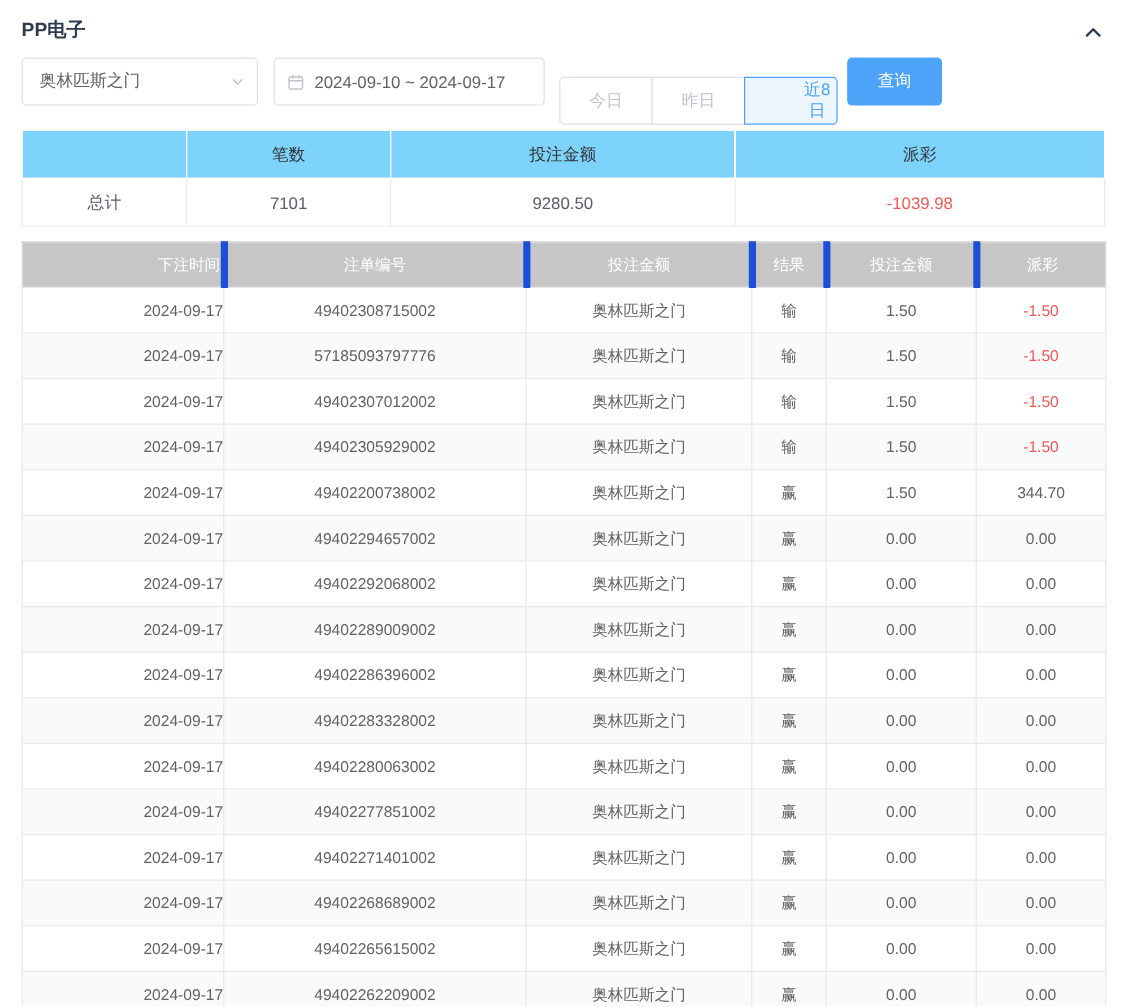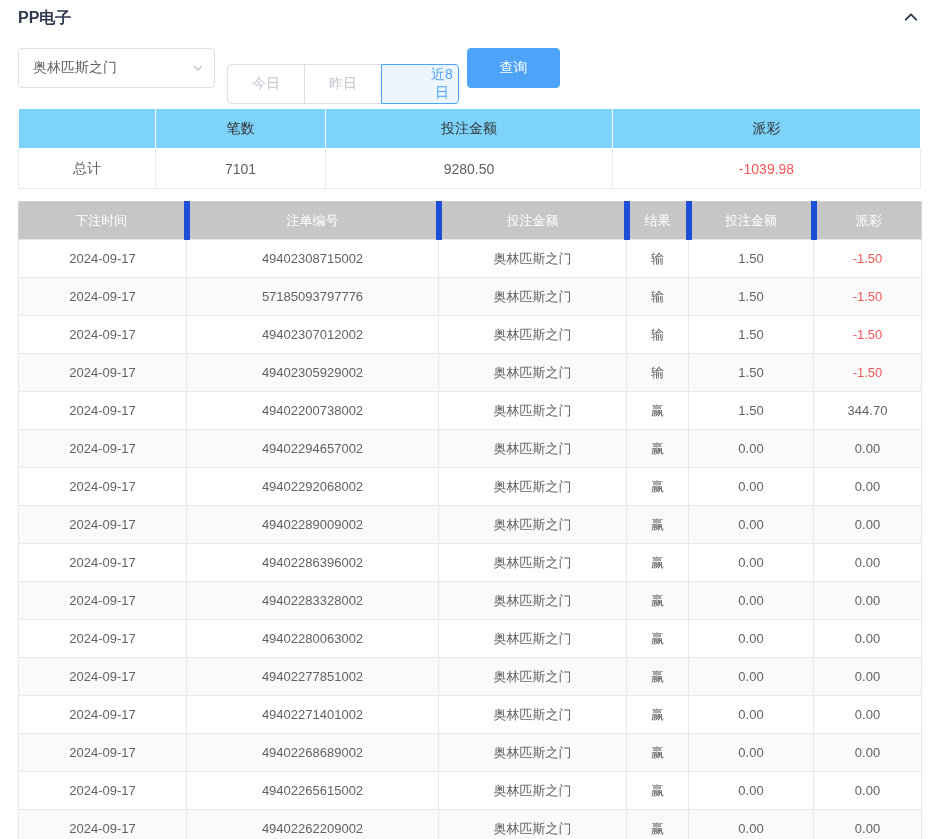--- a/index.html
+++ b/index.html
@@ -5,21 +5,21 @@
   * { margin: 0; padding: 0; box-sizing: border-box; }
   html, body { width: 937px; height: 839px; overflow: hidden; background: #ffffff; }
   body {
     font-family: "Liberation Sans", "DejaVu Sans", sans-serif;
     color: #606266;
   }
   .page { padding: 8px 17px 0 18px; }
 
   
   .panel-header {
-    display: flex; align-items: flex-start; justify-content: space-between;
+    display: flex; align-items: flex-end; justify-content: space-between;
     height: 28px;
   }
   .panel-title { font-size: 16px; font-weight: bold; color: #2f3a4f; }
   .collapse-btn { cursor: pointer; display: flex; align-items: center; }
 
   
   .filter-bar { display: flex; align-items: center; margin-top: 12px; height: 40px; }
   .select-box {
     width: 197px; height: 40px; border: 1px solid #dcdfe6; border-radius: 4px;
     display: flex; align-items: center; justify-content: space-between;
@@ -37,21 +37,21 @@
     font-family: "Liberation Sans", "DejaVu Sans", sans-serif;
     margin-top: 32px;
   }
   .btn-group button + button { margin-left: -1px; }
   .btn-group button:first-child { border-radius: 4px 0 0 4px; }
   .btn-group button:last-child { border-radius: 0 4px 4px 0; padding-left: 44px; }
   .btn-group button.active {
     color: #4da3f8; border-color: #4da3f8; background: #edf5ff; position: relative; z-index: 1;
   }
   .query-btn {
-    width: 93px; height: 40px; margin-left: 8px;
+    width: 79px; height: 40px; margin-left: 8px;
     background: #4da3f8; color: #ffffff; border: 1px solid #4da3f8; border-radius: 4px;
     font-size: 14px; cursor: pointer;
     font-family: "Liberation Sans", "DejaVu Sans", sans-serif;
   }
 
   
   table { border-collapse: collapse; table-layout: fixed; width: 902px; }
   td, th { overflow: hidden; white-space: nowrap; text-align: center; }
 
   
@@ -73,21 +73,21 @@
   .bets-table { margin-top: 12px; font-size: 13px; }
   .bets-table th {
     height: 38px; background: #c6c6c6; color: #ffffff; font-weight: normal;
     border: 1px solid #d4d4d4; border-bottom: none;
   }
   .bets-table th + th { border-left: 6px solid #1d4ed8; }
   .bets-table td {
     height: 38px; color: #606266; border: 1px solid #e8e8e8; background: #ffffff;
   }
   .bets-table tbody tr:nth-child(even) td { background: #fafafa; }
-  .bets-table .c0 { width: 168px; }
+  .bets-table .c0 { width: 168px; text-align: right; }
   .bets-table .c1 { width: 252px; }
   .bets-table .c2 { width: 188px; }
   .bets-table .c3 { width: 62px; }
   .bets-table .c4 { width: 125px; }
   .bets-table .c5 { width: 108px; }
 
   .neg { color: #f25858 !important; }
   .icon svg { display: block; }
 </style>
 </head>
@@ -109,20 +109,31 @@
   <div class="filter-bar">
     <div class="select-box">
       <span>奥林匹斯之门</span>
       <span class="icon">
         <svg width="12" height="12" viewBox="0 0 24 24">
             <polyline points="5,9 12,16 19,9" fill="none" stroke="#c0c4cc" stroke-width="2.6" stroke-linecap="round" stroke-linejoin="round"></polyline>
           </svg>
       </span>
     </div>
 
+    <div class="date-box">
+      <span class="icon">
+        <svg width="15" height="15" viewBox="0 0 24 24" fill="none" stroke="#c0c4cc" stroke-width="2">
+          <rect x="3" y="5" width="18" height="16" rx="2"></rect>
+          <line x1="3" y1="10" x2="21" y2="10"></line>
+          <line x1="8" y1="2.5" x2="8" y2="7"></line>
+          <line x1="16" y1="2.5" x2="16" y2="7"></line>
+        </svg>
+      </span>
+      <span>2024-09-10 ~ 2024-09-17</span>
+    </div>
 
     <div class="btn-group">
       <button>今日</button>
       <button>昨日</button>
       <button class="active">近8日</button>
     </div>
 
     <button class="query-btn">查询</button>
   </div>
 

